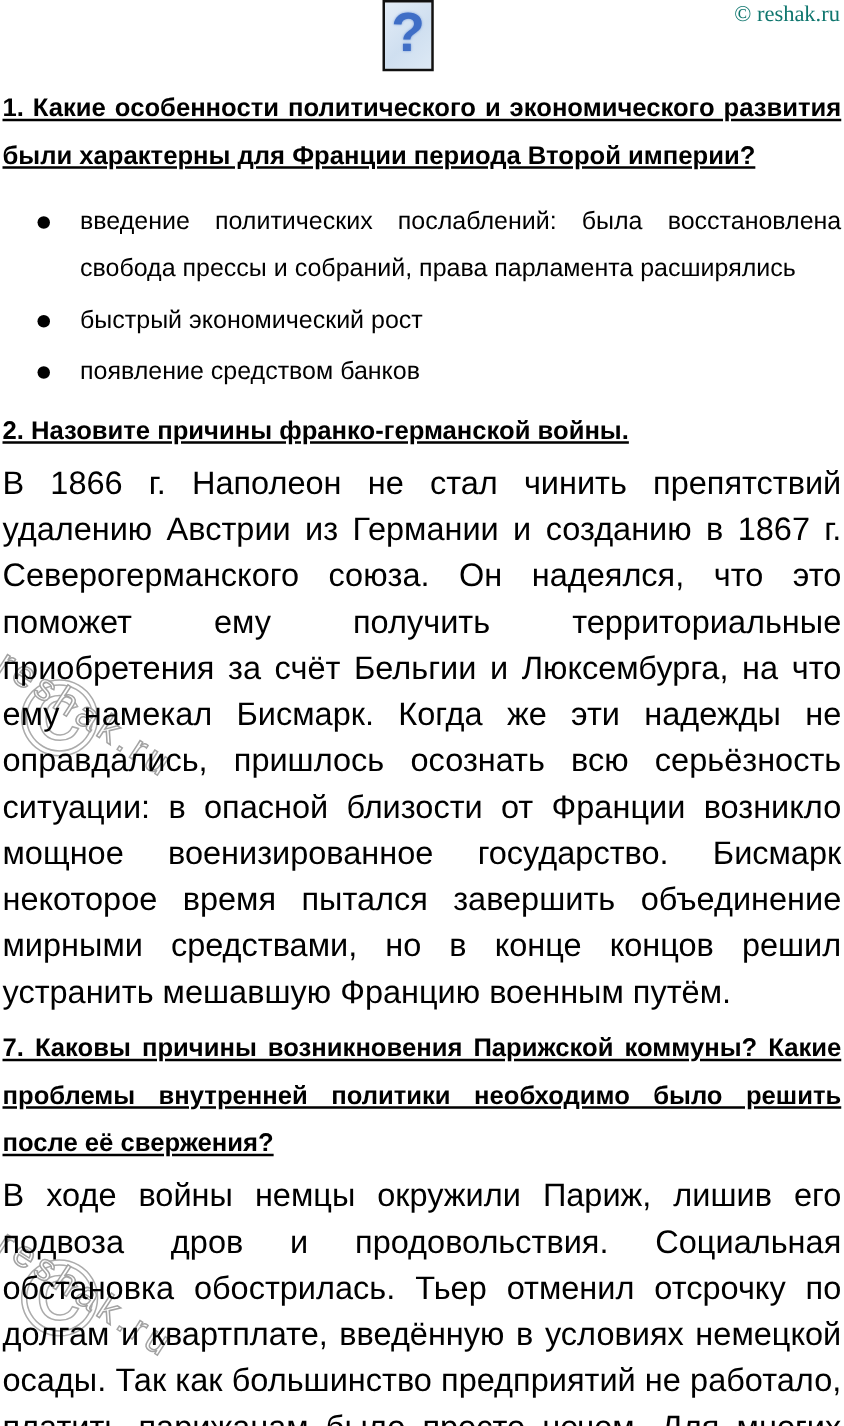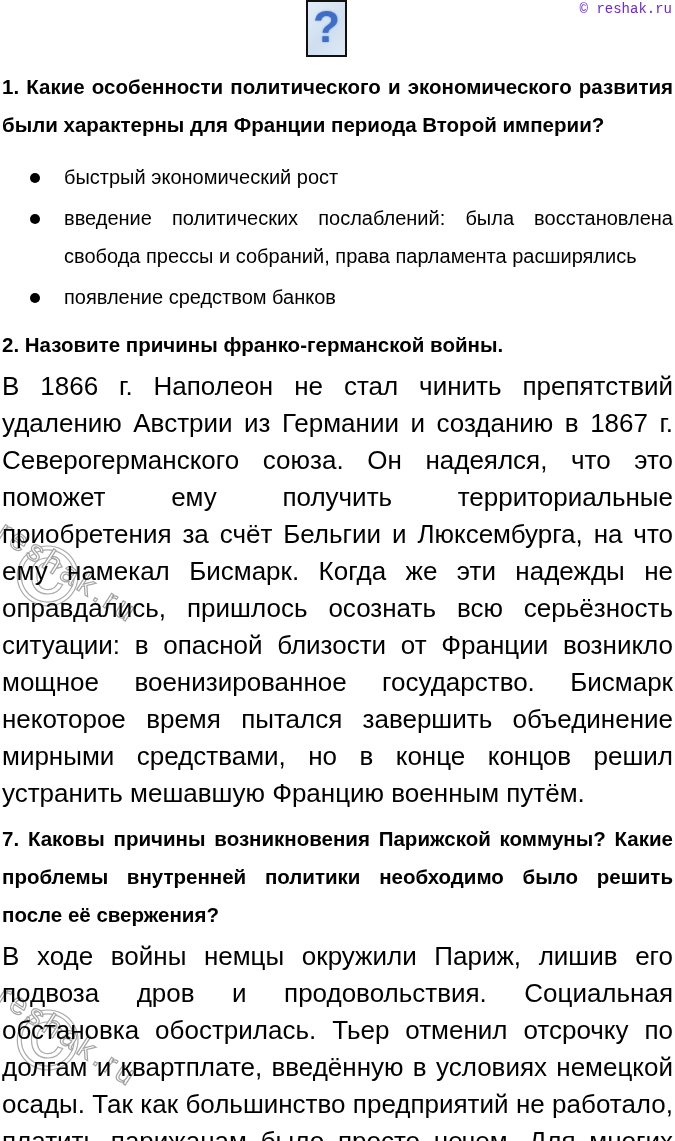--- a/index.html
+++ b/index.html
@@ -22,31 +22,32 @@
     display: flex; align-items: center; justify-content: center;
   }
   .icon-box .qmark {
     font-weight: bold; font-size: 44px; line-height: 1;
     color: #3f6ec6;
     text-shadow: 0 0 2px #6e93d6;
     transform: translateY(-2px);
   }
   .site-credit {
     position: absolute; top: 1px; right: 3px;
-    font-family: Liberation Mono, monospace;
-    font-size: 14px; color: #6d28d9;
+    font-family: Liberation Serif, serif;
+    font-size: 18px; color: #0f766e;
     white-space: nowrap;
   }
 
   
   .content { position: relative; z-index: 1; padding: 0 2px; }
   h2.q-title {
     font-size: 20.5px; font-weight: bold;
     line-height: 38px;
     text-align: justify;
+    text-decoration: underline;
   }
   h2.q1 { margin-top: 2px; }
   h2.q2 { margin-top: 10px; }
   h2.q3 { margin-top: 8px; }
   p.answer {
     font-size: 26px; line-height: 37px;
     text-align: justify;
     margin-top: 4px;
   }
   p.a2 { margin-bottom: 0; }
@@ -110,25 +111,25 @@
     <div class="site-credit">© reshak.ru</div>
   </div>
 
   <div class="content">
 
     <h2 class="q-title q1">1. Какие особенности политического и экономического развития были характерны для Франции периода Второй империи?</h2>
 
     <ul class="bullets">
       <li>
         <span class="dot"></span>
-        <span>быстрый экономический рост</span>
+        <span>введение политических послаблений: была восстановлена свобода прессы и собраний, права парламента расширялись</span>
       </li>
       <li>
         <span class="dot"></span>
-        <span>введение политических послаблений: была восстановлена свобода прессы и собраний, права парламента расширялись</span>
+        <span>быстрый экономический рост</span>
       </li>
       <li>
         <span class="dot"></span>
         <span>появление средством банков</span>
       </li>
     </ul>
 
     <h2 class="q-title q2">2. Назовите причины франко-германской войны.</h2>
     <p class="answer">В 1866 г. Наполеон не стал чинить препятствий удалению Австрии из Германии и созданию в 1867 г. Северогерманского союза. Он надеялся, что это поможет ему получить территориальные приобретения за счёт Бельгии и Люксембурга, на что ему намекал Бисмарк. Когда же эти надежды не оправдались, пришлось осознать всю серьёзность ситуации: в опасной близости от Франции возникло мощное военизированное государство. Бисмарк некоторое время пытался завершить объединение мирными средствами, но в конце концов решил устранить мешавшую Францию военным путём.</p>
 

